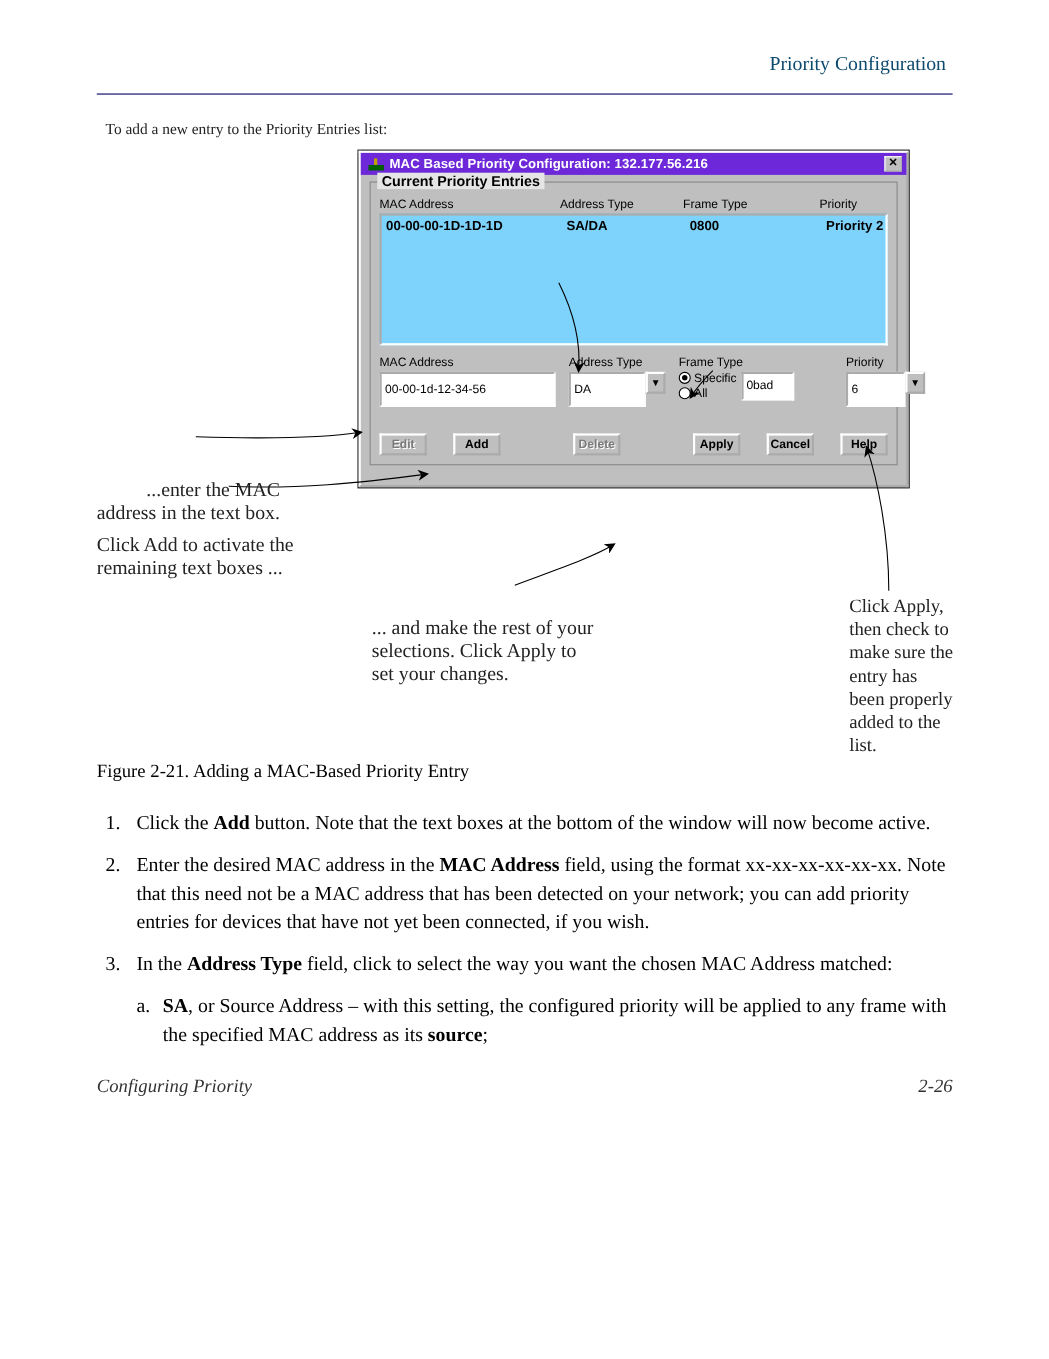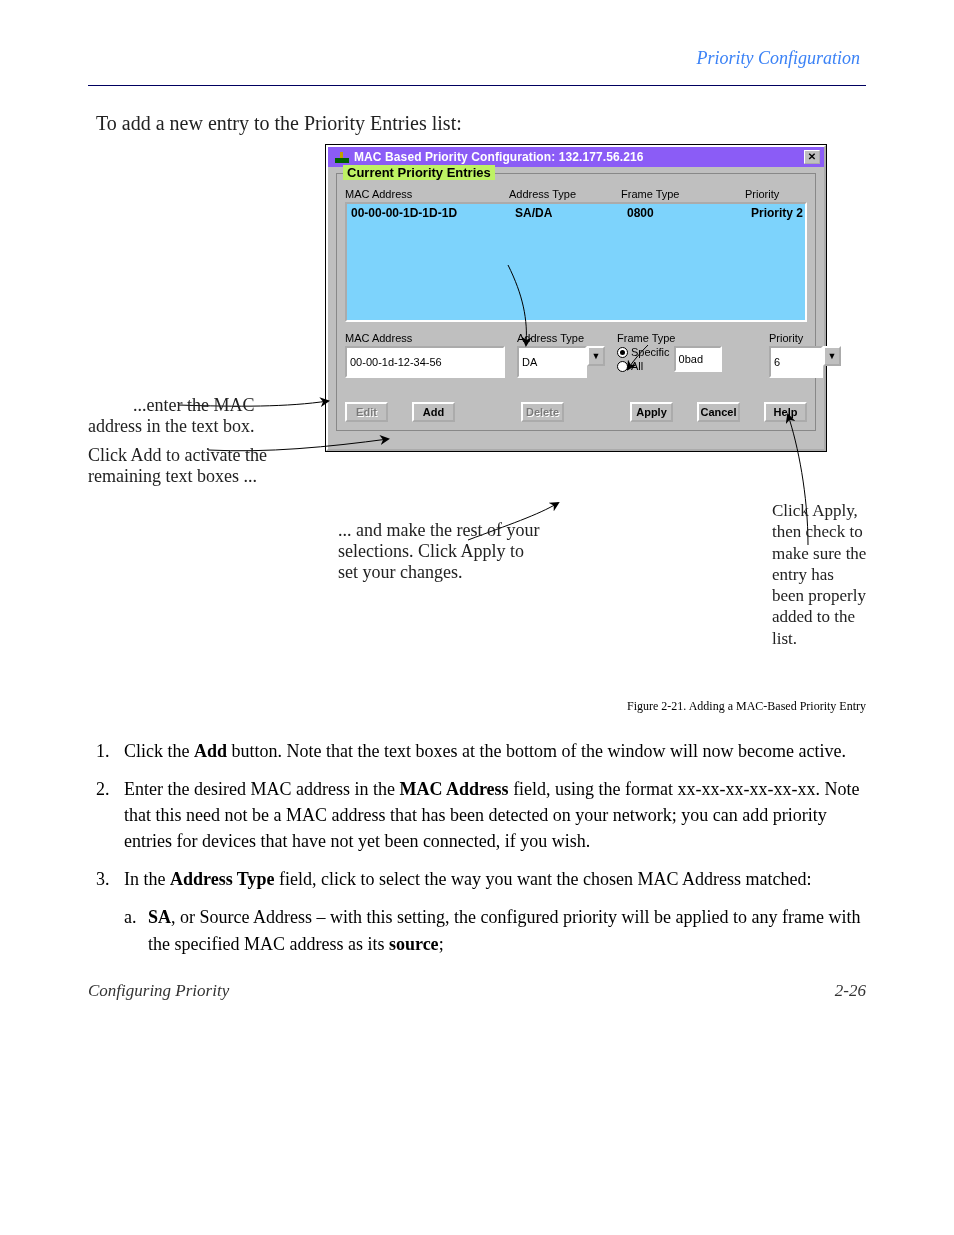--- a/index.html
+++ b/index.html
@@ -14,28 +14,27 @@
     width: 954px;
     padding: 48px 88px 80px 88px;
     position: relative;
   }
   .header-line {
     border: none;
     border-top: 1px solid #000060;
     margin: 16px 0 24px 0;
   }
   .header-text {
-    font-style: italic;
-    color: #3b82f6;
+    color: #0c4a6e;
     font-size: 18px;
     text-align: right;
     margin-right: 6px;
   }
   .intro {
-    font-size: 20px;
+    font-size: 14px;
     color: #222;
     margin: 6px 0 0 8px;
     line-height: 1.35;
   }
   .fig-wrap {
     position: relative;
     margin: 8px 0 0 0;
     height: 420px;
   }
   
@@ -44,21 +43,21 @@
     left: 238px; top: 0;
     width: 500px;
     border: 2px outset #fff;
     background: #bfbfbf;
     font-family: Tahoma, Arial, sans-serif;
     font-size: 12px;
     color: #000;
     box-shadow: 0 0 0 1px #000;
   }
   .titlebar {
-    background: #8b5cf6;
+    background: #6d28d9;
     color: #fff;
     font-weight: bold;
     padding: 3px 4px 3px 6px;
     display: flex;
     align-items: center;
   }
   .titlebar-icon {
     width: 16px; height: 14px;
     margin-right: 4px;
     display: inline-block;
@@ -82,21 +81,21 @@
     padding: 6px 8px 10px 8px;
   }
   .groupbox {
     border: 1px solid #888;
     position: relative;
     padding: 14px 8px 8px 8px;
     margin-bottom: 8px;
   }
   .group-title {
     position: absolute; top: -9px; left: 6px;
-    background: #bef264;
+    background: #e5e5e5;
     padding: 0 4px;
     font-weight: bold;
     font-size: 13px;
   }
   .col-head, .row {
     display: grid;
     grid-template-columns: 160px 108px 120px 80px;
     column-gap: 4px;
     font-size: 11px;
   }
@@ -172,25 +171,26 @@
   
   .arrow-overlay {
     position:absolute; left:0; top:0; width:100%; height:100%;
     pointer-events:none;
   }
   .annot {
     position:absolute;
     font-family: "Times New Roman", Times, serif;
     font-size: 18px;
     color: #222;
+    margin-top: 48px;
   }
 
   .caption {
-    text-align: right;
-    font-size: 12px;
+    text-align: left;
+    font-size: 17px;
     margin: 4px 0 24px 0;
   }
   .body-list {
     margin: 10px 0 0 8px;
     font-size: 18px;
     line-height: 1.45;
   }
   .body-list .step {
     display: grid;
     grid-template-columns: 28px 1fr;

